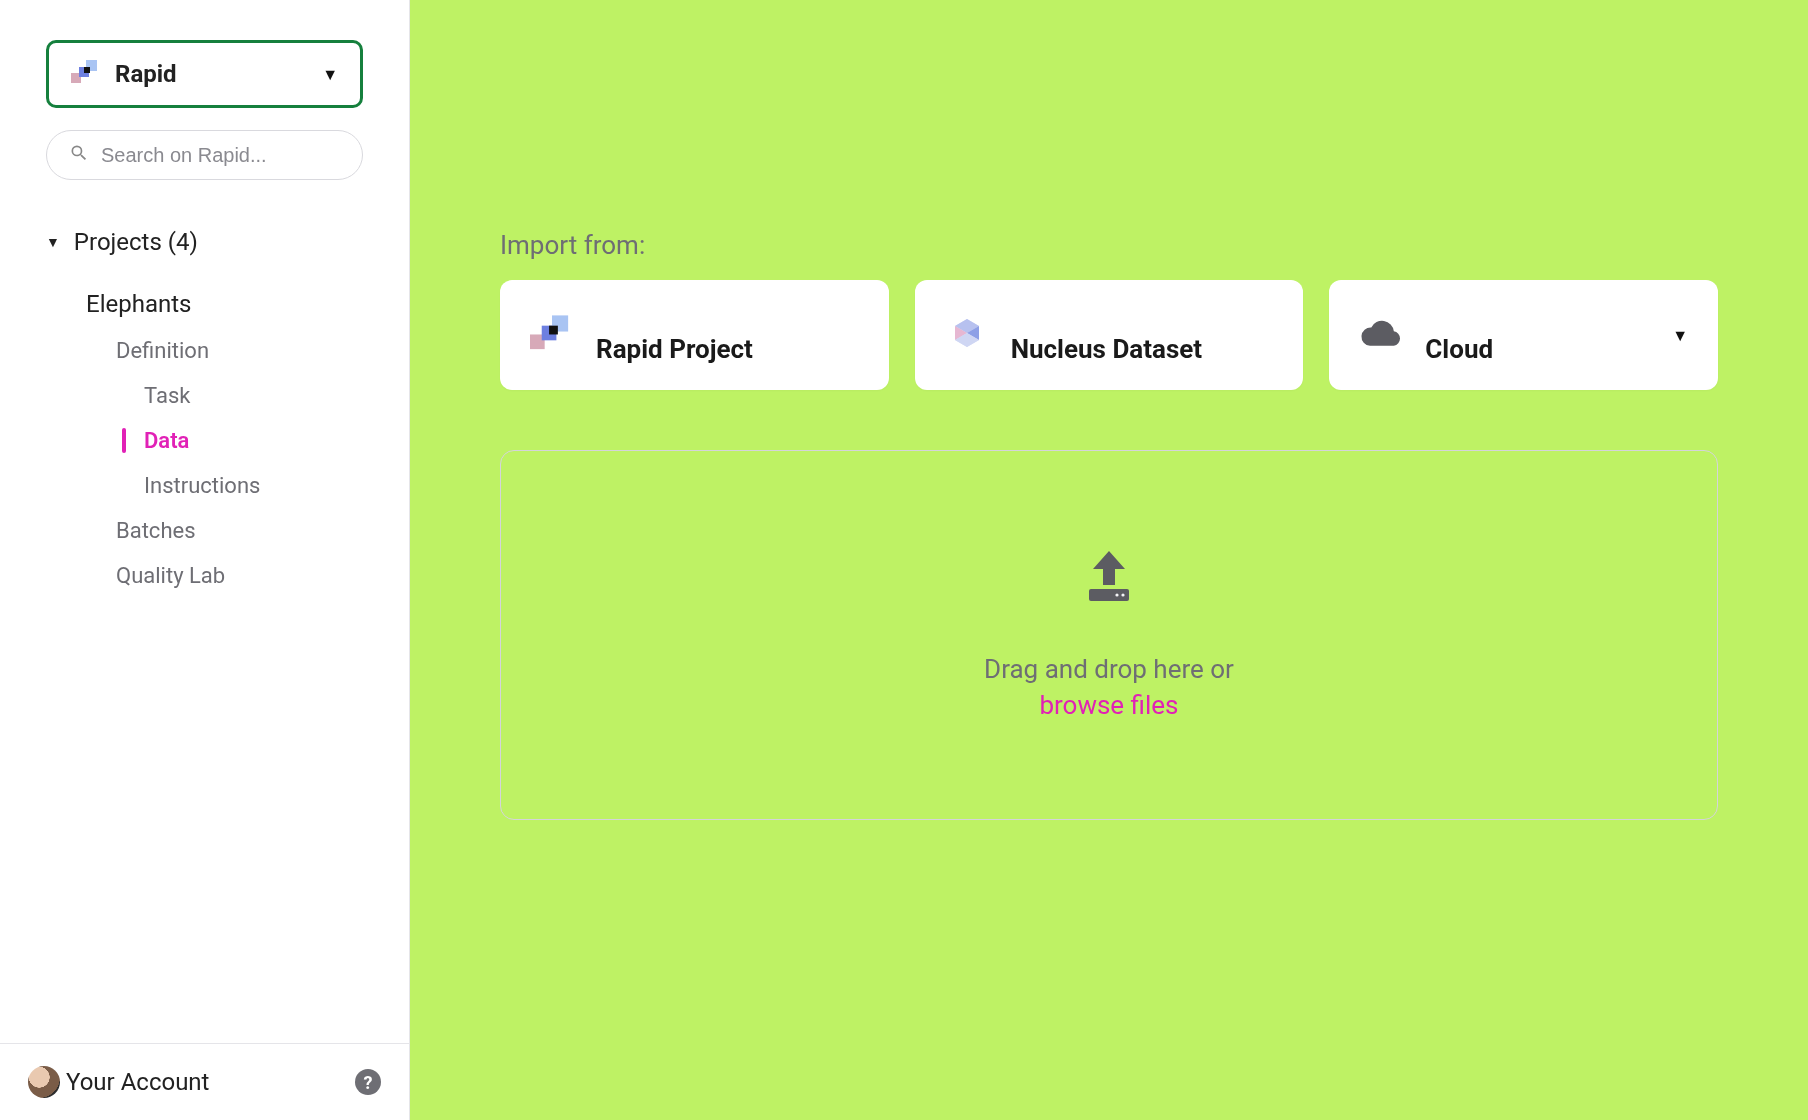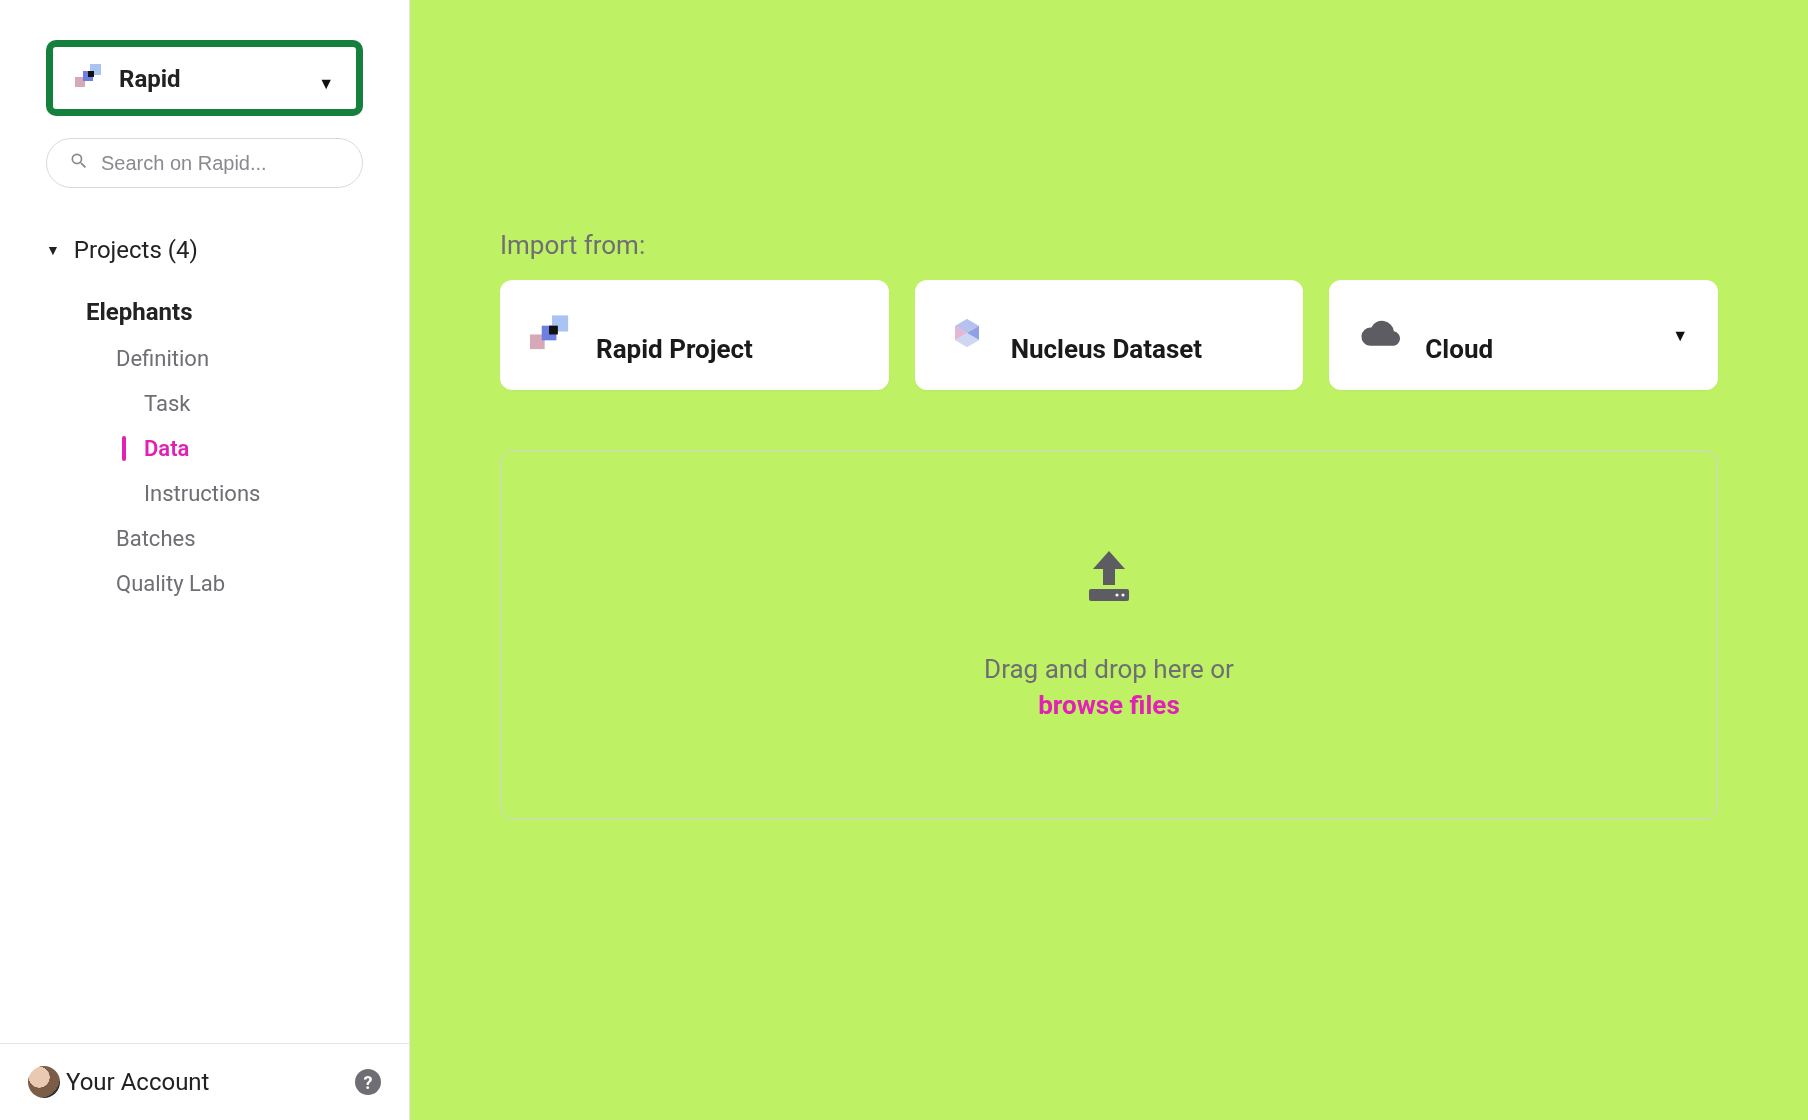--- a/index.html
+++ b/index.html
@@ -24,23 +24,23 @@
     background: #fff;
   }
   .sidebar-top {
     padding: 40px 46px 0 46px;
     flex: 1;
     overflow-y: auto;
   }
 
   .brand-select {
     display: flex;
-    align-items: flex-end;
+    align-items: center;
     gap: 14px;
-    border: 7px solid #15803d;
+    border: 3px solid #15803d;
     border-radius: 10px;
     padding: 16px 22px;
     cursor: pointer;
     user-select: none;
   }
   .brand-select .brand-logo { width: 30px; height: 26px; flex: 0 0 auto; }
   .brand-select .brand-label {
     font-size: 24px;
     font-weight: 700;
     flex: 1;
@@ -77,21 +77,21 @@
   }
   .section-header .tri { font-size: 14px; color:#222; }
   .section-header .label {
     font-size: 24px;
     font-weight: 400;
   }
 
   .project-list { margin-top: 34px; padding-left: 40px; }
   .project-name {
     font-size: 24px;
-    font-weight: 700;
+    font-weight: 400;
     margin-bottom: 10px;
     cursor: pointer;
   }
   .subnav { padding-left: 30px; }
   .subnav .item, .subnav .subitem {
     font-size: 22px;
     color: #6e6e74;
     padding: 10px 0;
     cursor: pointer;
   }
@@ -190,21 +190,21 @@
   }
   .dropzone svg { width: 64px; height: 60px; fill:#5c5c62; }
   .dropzone .dz-text {
     text-align: center;
     font-size: 26px;
     line-height: 1.4;
     color: #6e6e74;
   }
   .dropzone .dz-text .browse {
     color: #e121b6;
-    font-weight: 700;
+    font-weight: 400;
   }
 
   
   .logo-rapid rect { }
 </style>
 </head>
 <body>
 
 <aside class="sidebar">
   <div class="sidebar-top">

